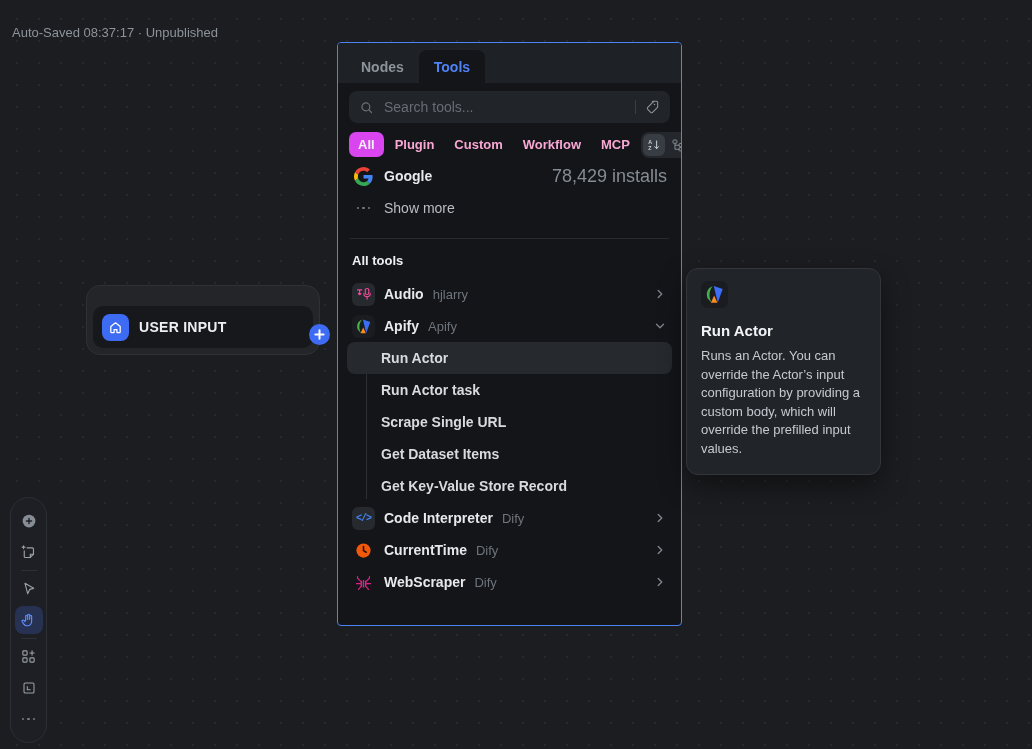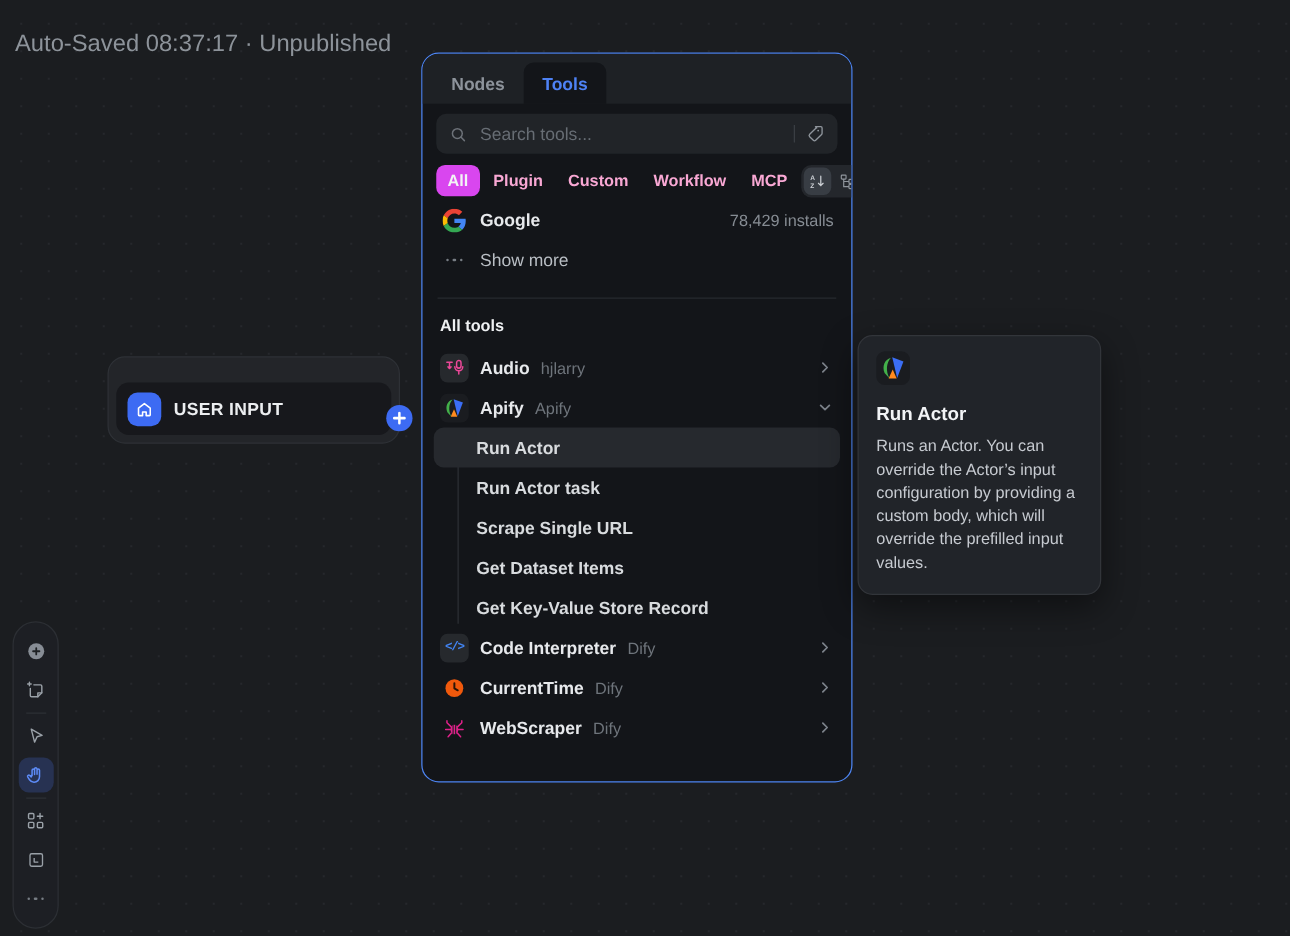--- a/index.html
+++ b/index.html
@@ -6,21 +6,21 @@
   body{
     width:1032px;height:749px;position:relative;overflow:hidden;
     background:#1b1d20;font-family:"Liberation Sans",sans-serif;
     -webkit-font-smoothing:antialiased;
   }
   .canvas{
     position:absolute;inset:0;
     background-image:radial-gradient(circle,#26282c 1.1px,transparent 1.2px);
     background-size:22px 22px;background-position:6px 8px;
   }
-  .autosave{position:absolute;left:12px;top:25px;font-size:19px;color:#8d939a;}
+  .autosave{position:absolute;left:12px;top:25px;font-size:13px;color:#8d939a;}
 
   
   .start-node{position:absolute;left:86px;top:285px;width:234px;height:70px;
     background:#232529;border:1px solid #2e3136;border-radius:14px;box-sizing:border-box;}
   .start-badge{padding:8px 14px 0;font-size:10.5px;font-weight:400;letter-spacing:.06em;color:#84888e;margin-top:41px;}
   .start-card{position:absolute;left:6px;right:6px;bottom:6px;height:42px;background:#17181c;
     border-radius:10px;display:flex;align-items:center;padding:0 9px;gap:10px;box-sizing:border-box;}
   .home-badge{width:27px;height:27px;border-radius:8px;background:#3d6bf3;
     display:flex;align-items:center;justify-content:center;flex-shrink:0;}
   .start-title{font-size:14px;font-weight:700;color:#eceef0;letter-spacing:.02em;}
@@ -30,21 +30,21 @@
   
   .toolbar{position:absolute;left:10px;top:497px;width:37px;height:246px;background:#1d1f24;
     border:1px solid #2c2f34;border-radius:19px;box-sizing:border-box;
     display:flex;flex-direction:column;align-items:center;justify-content:space-between;padding:9px 0;}
   .tb-btn{width:28px;height:28px;display:flex;align-items:center;justify-content:center;border-radius:8px;}
   .tb-btn.active{background:#273252;}
   .tb-divider{width:16px;height:1px;background:#2d3035;}
 
   
   .panel{position:absolute;left:337px;top:42px;width:345px;height:584px;background:#131519;
-    border:1.5px solid #4d84f1;border-radius:14px;box-sizing:border-box;
+    border:1.5px solid #4d84f1;border-radius:4px;box-sizing:border-box;
     display:flex;flex-direction:column;overflow:hidden;}
   .panel-tabs{background:#1e2125;display:flex;align-items:flex-end;padding:0 8px;height:40px;flex-shrink:0;}
   .tab{height:33px;padding:0 15px;display:flex;align-items:center;font-size:14px;font-weight:700;color:#8d939b;}
   .tab.active{background:#131519;border-radius:8px 8px 0 0;color:#4e82f5;}
   .search-wrap{margin:8px 11px 0;height:32px;background:#212428;border-radius:8px;
     display:flex;align-items:center;padding:0 10px;gap:8px;flex-shrink:0;}
   .search-input{flex:1;background:transparent;border:none;outline:none;color:#a3a3a3;
     font-size:14px;font-family:inherit;min-width:0;}
   .search-input::placeholder{color:#676d74;}
   .search-div{width:1px;height:14px;background:#3a3e43;flex-shrink:0;}
@@ -52,21 +52,21 @@
   .chip{font-size:13px;font-weight:600;color:#f9a8d4;padding:5px 9px;border-radius:7px;white-space:nowrap;}
   .chip.active{background:#d946ef;color:#f2f3f5;}
   .view-btns{margin-left:auto;display:flex;background:#24272c;border-radius:8px;padding:2px;gap:2px;}
   .view-btn{width:22px;height:22px;display:flex;align-items:center;justify-content:center;border-radius:6px;}
   .view-btn.active{background:#383d44;}
 
   .list{flex:1;overflow:hidden;padding-top:2px;position:relative;}
   .row{height:32px;display:flex;align-items:center;padding:0 14px;gap:9px;}
   .row-name{font-size:14px;font-weight:600;color:#e7e9ec;white-space:nowrap;}
   .row-author{font-size:13px;color:#6e747b;white-space:nowrap;}
-  .row-meta{margin-left:auto;font-size:13px;color:#868c93;}
+  .row-meta{margin-left:auto;font-size:18px;color:#868c93;}
   .chev{margin-left:auto;display:flex;flex-shrink:0;}
   .tool-icon{width:23px;height:23px;border-radius:6px;background:#26292d;
     display:flex;align-items:center;justify-content:center;flex-shrink:0;overflow:hidden;}
   .tool-icon.plain{background:transparent;}
   .code-glyph{font-family:"Liberation Mono",monospace;font-size:10px;font-weight:700;color:#4285f4;letter-spacing:-1px;}
   .hdivider{height:1px;background:#272a2f;margin:14px 12px 0;}
   .section-title{padding:14px 14px 10px;font-size:13px;font-weight:700;color:#eef0f2;}
 
   .sub-wrap{position:relative;}
   .sub-wrap::before{content:"";position:absolute;left:28px;top:3px;bottom:3px;width:1px;background:#2c2f34;}

